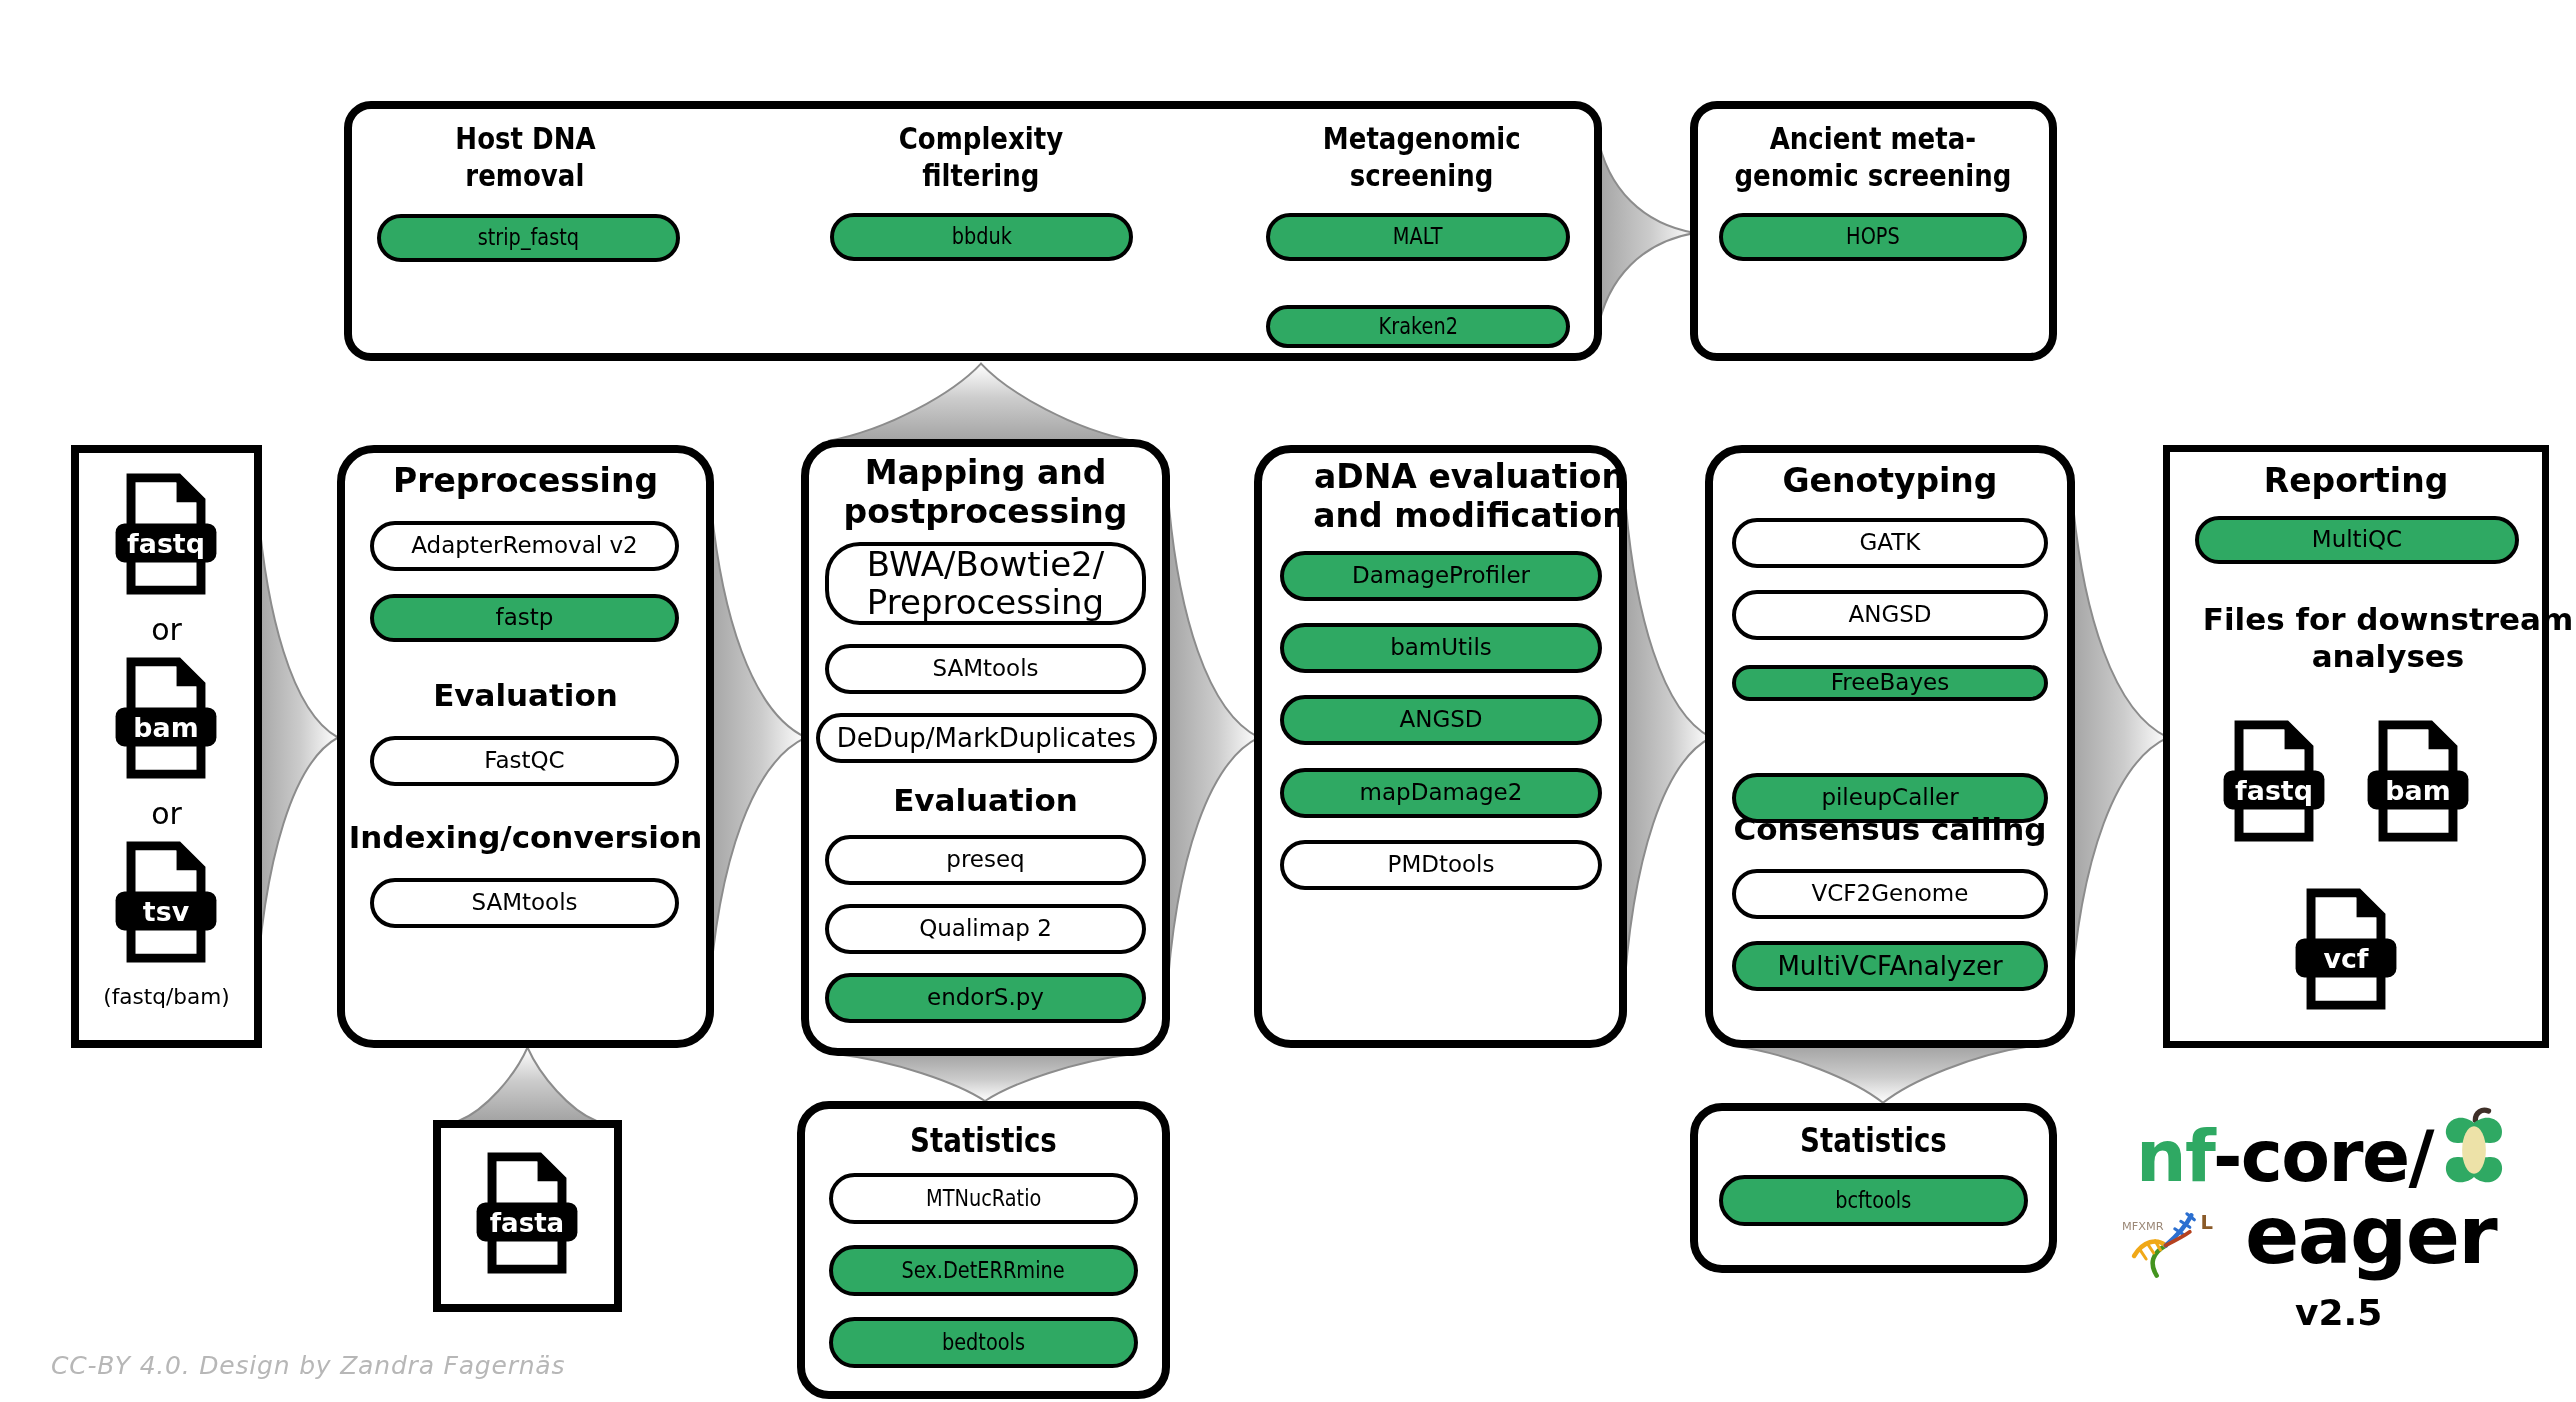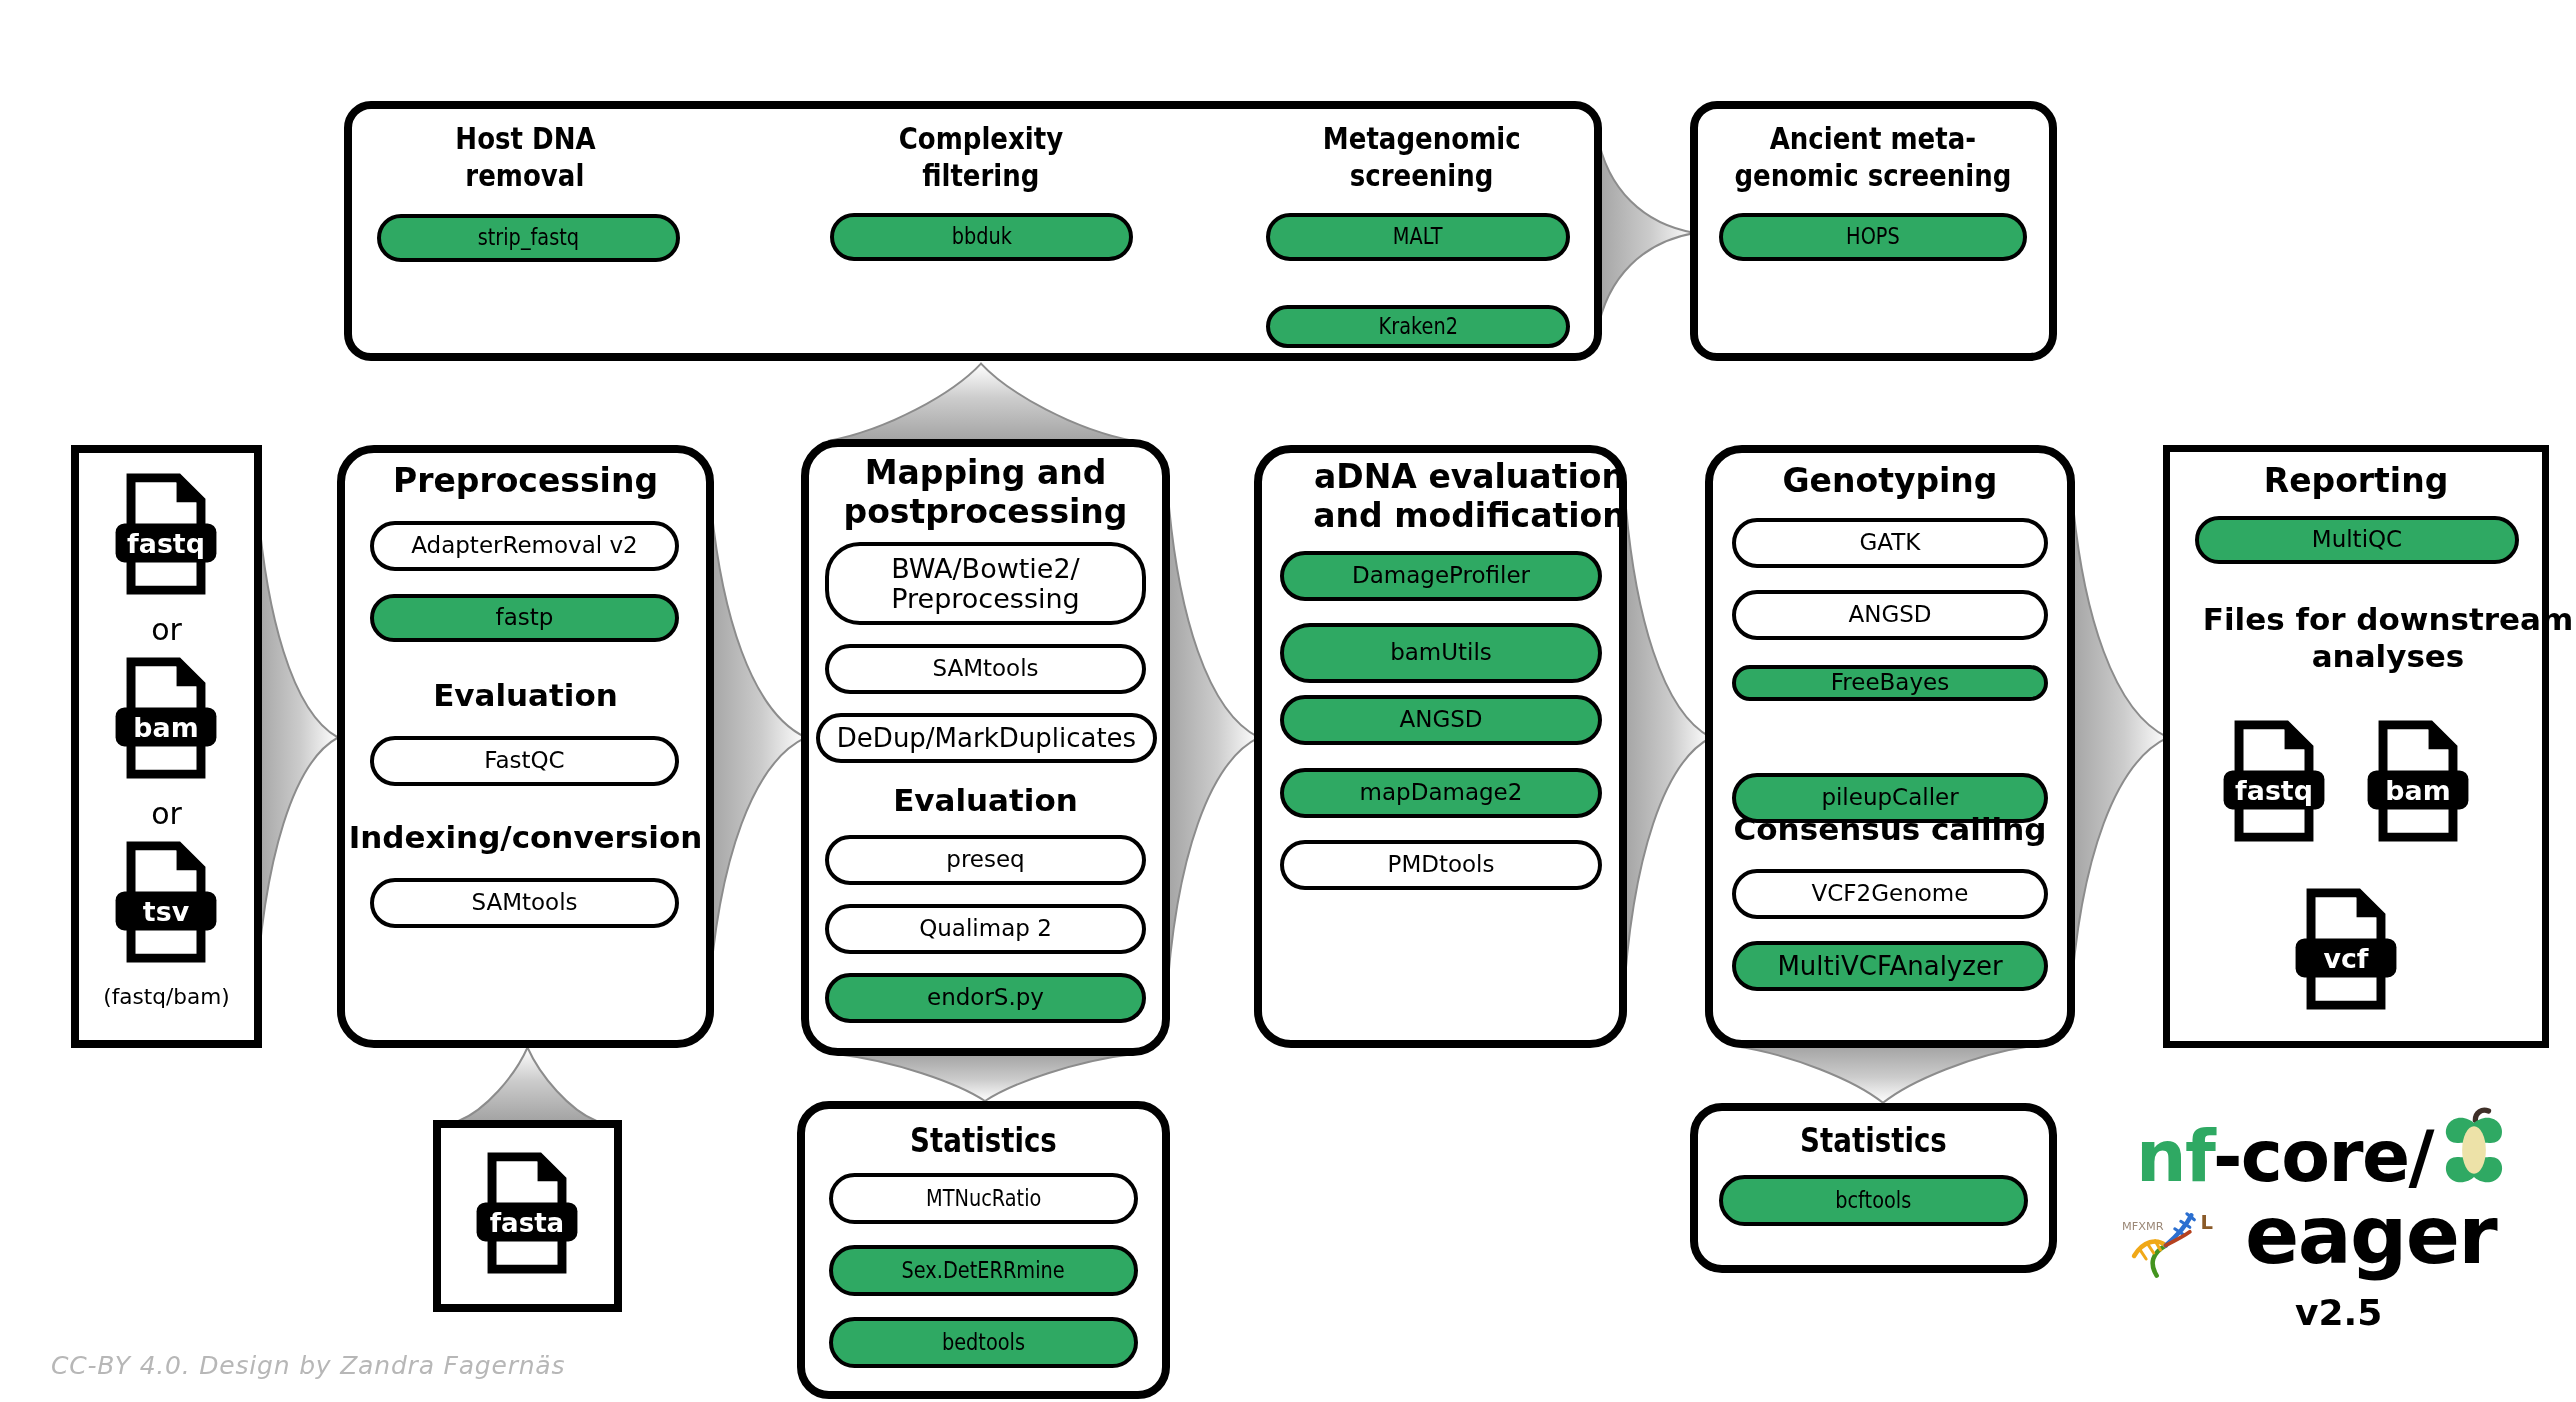--- a/index.html
+++ b/index.html
@@ -159,21 +159,21 @@
 <div class="title t39" style="left:337px;top:819px;width:377px;">Indexing/conversion</div>
 <div class="pill" style="left:370px;top:878px;width:309px;height:50px;">
   <span>SAMtools</span>
 </div>
 
 <div class="box r46" style="left:801px;top:439px;width:369px;height:617px;"></div>
 <div class="title t41" style="left:801px;top:454px;width:369px;">
   <div>Mapping and</div>
   <div>postprocessing</div>
 </div>
-<div class="pill" style="left:825px;top:542px;width:321px;height:83px;font-size:27px;flex-direction:column;">
+<div class="pill" style="left:825px;top:542px;width:321px;height:83px;font-size:34px;flex-direction:column;">
   <span>BWA/Bowtie2/</span>
   <span>Preprocessing</span>
 </div>
 <div class="pill" style="left:825px;top:644px;width:321px;height:50px;">
   <span>SAMtools</span>
 </div>
 <div class="pill" style="left:816px;top:713px;width:341px;height:50px;font-size:26px;">
   <span>DeDup/MarkDuplicates</span>
 </div>
 <div class="title t39" style="left:801px;top:782px;width:369px;">Evaluation</div>
@@ -188,21 +188,21 @@
 </div>
 
 <div class="box r46" style="left:1254px;top:445px;width:373px;height:603px;"></div>
 <div class="title t41" style="left:1254px;top:458px;width:431px;">
   <div>aDNA evaluation</div>
   <div>and modification</div>
 </div>
 <div class="pill green" style="left:1280px;top:551px;width:322px;height:50px;">
   <span>DamageProfiler</span>
 </div>
-<div class="pill green" style="left:1280px;top:623px;width:322px;height:60px;text-align:center;">
+<div class="pill green" style="left:1280px;top:623px;width:322px;height:50px;text-align:center;">
   <span>bamUtils</span>
 </div>
 <div class="pill green" style="left:1280px;top:695px;width:322px;height:50px;">
   <span>ANGSD</span>
 </div>
 <div class="pill green" style="left:1280px;top:768px;width:322px;height:50px;">
   <span>mapDamage2</span>
 </div>
 <div class="pill" style="left:1280px;top:840px;width:322px;height:50px;">
   <span>PMDtools</span>

